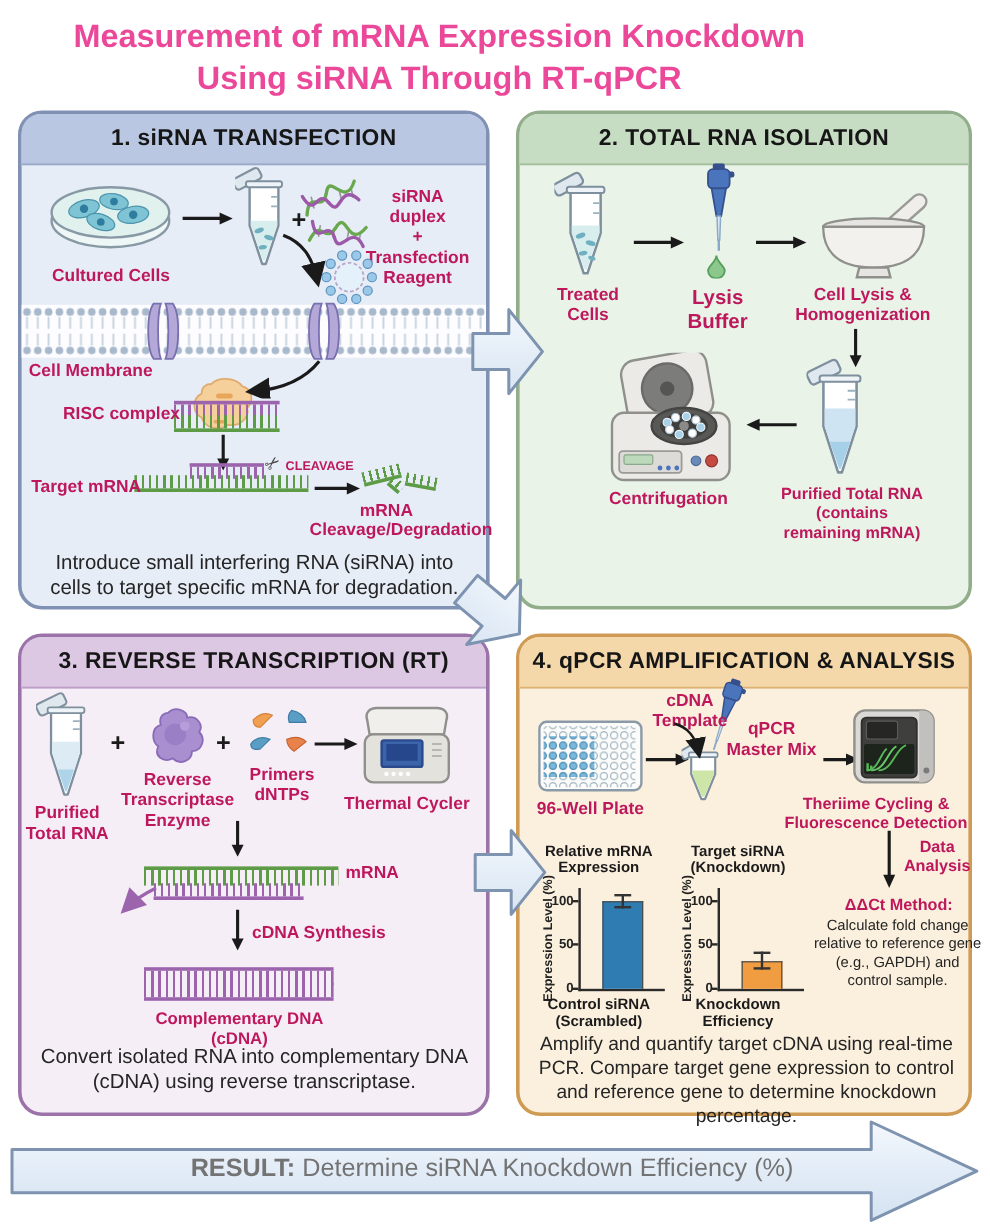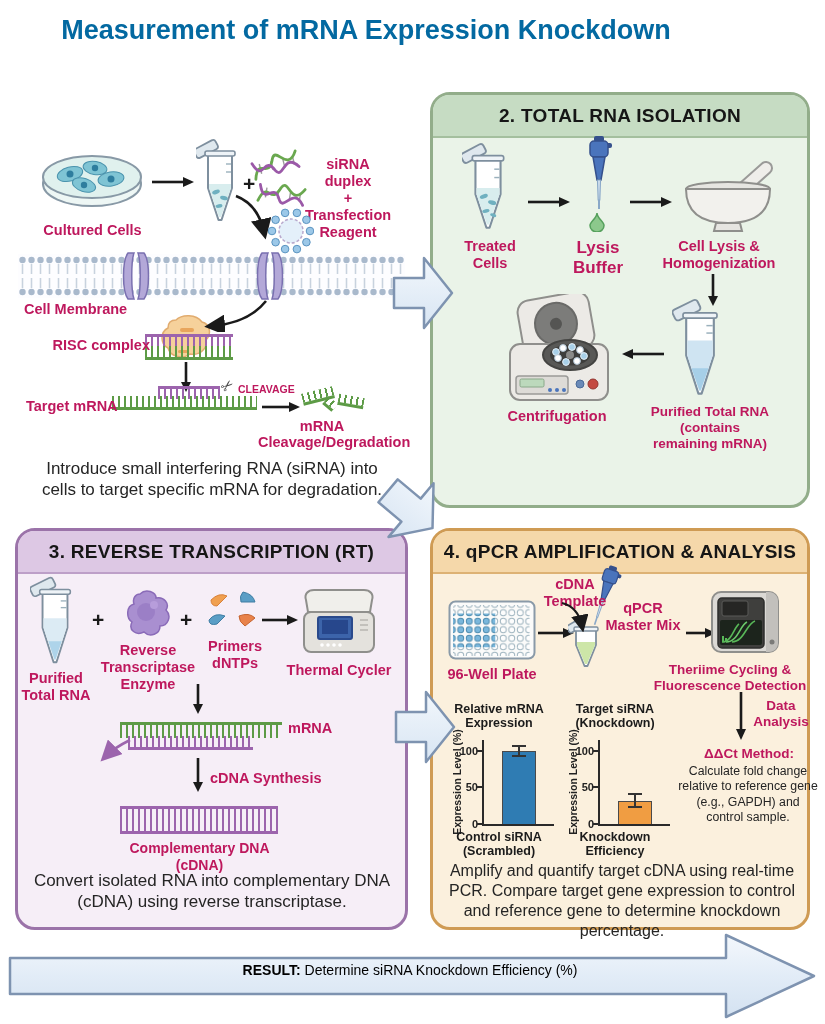--- a/index.html
+++ b/index.html
@@ -12,21 +12,21 @@
        color:#161616;letter-spacing:.3px;}
   .lbl{position:absolute;font-weight:bold;color:#be185d;text-align:center;line-height:1.18;z-index:4;}
   .cap{position:absolute;text-align:center;color:#252525;line-height:1.25;z-index:4;}
   .plus{position:absolute;font-weight:bold;font-size:21px;color:#1b1b1b;z-index:4;}
   .comb-up{position:absolute;border-bottom:3px solid var(--c);
     background:repeating-linear-gradient(90deg,var(--c) 0 2px,transparent 2px 6px);z-index:3;}
   .comb-down{position:absolute;border-top:3px solid var(--c);
     background:repeating-linear-gradient(90deg,var(--c) 0 2px,transparent 2px 6px);z-index:3;}
   .icon{position:absolute;z-index:3;}
   .title{position:absolute;left:0;top:13px;width:732px;text-align:center;font-weight:bold;
-         font-size:27px;line-height:1.3;color:#0369a1;}
+         font-size:27px;line-height:1.3;color:#ec4899;}
   .mini-chart{position:absolute;width:114px;height:160px;z-index:4;}
   .mc-title{position:absolute;left:0;top:2px;width:114px;text-align:center;font-weight:bold;
             font-size:12.5px;line-height:1.15;}
   .plot{position:absolute;left:40px;top:40px;width:70px;height:84px;
         border-left:2px solid #2a2a2a;border-bottom:2px solid #2a2a2a;}
   .tick-label{position:absolute;left:-30px;width:24px;text-align:right;font-size:11px;font-weight:bold;color:#222;}
   .tick-mark{position:absolute;left:-7px;width:5px;height:2px;background:#2a2a2a;}
   .bar{position:absolute;bottom:0;left:50%;transform:translateX(-50%);width:34px;border:1.5px solid #4a4a4a;border-bottom:none;box-sizing:border-box;}
   .err{position:absolute;left:50%;width:2px;background:#333;transform:translateX(-50%);}
   .err::before,.err::after{content:"";position:absolute;left:-6px;width:14px;height:2px;background:#333;}
@@ -38,22 +38,26 @@
   .membrane{position:absolute;z-index:2;background:#fdfdff;}
   .scissors{position:absolute;font-size:15px;color:#4a4a4a;transform:rotate(-40deg);z-index:4;}
 </style>
 </head>
 <body>
 
 <div id="stage">
 
   <div class="title">
     <div>Measurement of mRNA Expression Knockdown</div>
-  </div>
-
+    <div>Using siRNA Through RT-qPCR</div>
+  </div>
+
+  <div class="panel" style="left:15px;top:92px;width:393px;height:416px;border-color:#8191b3;background:#e7edf7;">
+    <div class="hdr" style="background:#b9c7e3;border-bottom:2px solid #9aa9c8;">1. siRNA TRANSFECTION</div>
+  </div>
   <div class="panel" style="left:430px;top:92px;width:380px;height:416px;border-color:#92ad8a;background:#eaf3e8;">
     <div class="hdr" style="background:#c6dcc3;border-bottom:2px solid #a4bf9e;">2. TOTAL RNA ISOLATION</div>
   </div>
   <div class="panel" style="left:15px;top:528px;width:393px;height:402px;border-color:#9b73a9;background:#f6eef7;">
     <div class="hdr" style="background:#ddc8e4;border-bottom:2px solid #bd9fc8;">3. REVERSE TRANSCRIPTION (RT)</div>
   </div>
   <div class="panel" style="left:430px;top:528px;width:380px;height:402px;border-color:#cf9b54;background:#fbf0dd;">
     <div class="hdr" style="background:#f5d8aa;border-bottom:2px solid #ddb274;">4. qPCR AMPLIFICATION &amp; ANALYSIS</div>
   </div>
 
@@ -523,18 +527,18 @@
   <svg class="icon" style="left:8px;top:930px;z-index:5;" width="812" height="92" viewBox="0 0 812 92">
     <defs>
         <linearGradient id="gR" x1="0" y1="0" x2="0" y2="1">
           <stop offset="0" stop-color="#f4f8fc"></stop>
           <stop offset="0.5" stop-color="#e2ecf7"></stop>
           <stop offset="1" stop-color="#d4e2f1"></stop>
         </linearGradient>
       </defs>
     <polygon points="2,28 718,28 718,5 806,46 718,87 718,64 2,64" fill="url(#gR)" stroke="#7e93b0" stroke-width="2.5" stroke-linejoin="round"></polygon>
   </svg>
-  <div class="abs" style="left:110px;top:962px;width:600px;text-align:center;font-size:14px;color:#000000;z-index:6;">
+  <div class="abs" style="left:110px;top:962px;width:600px;text-align:center;font-size:21px;color:#737373;z-index:6;">
     <span style="font-weight:bold;">RESULT:</span>
     <span>Determine siRNA Knockdown Efficiency (%)</span>
   </div>
 
 </div>
 
 </body></html>

